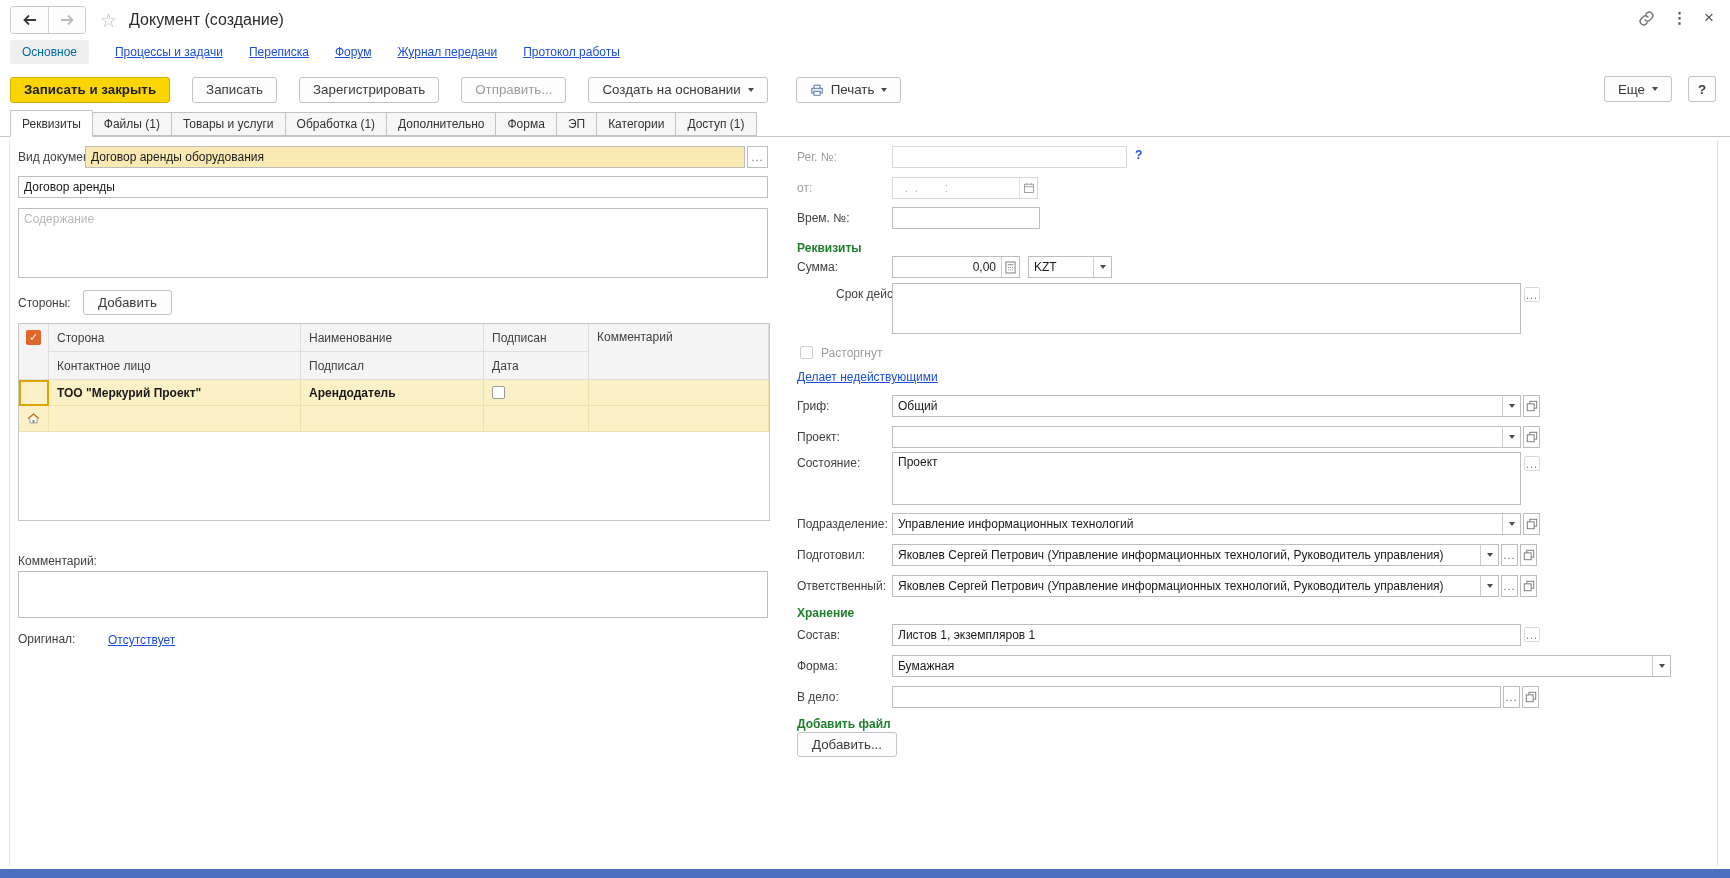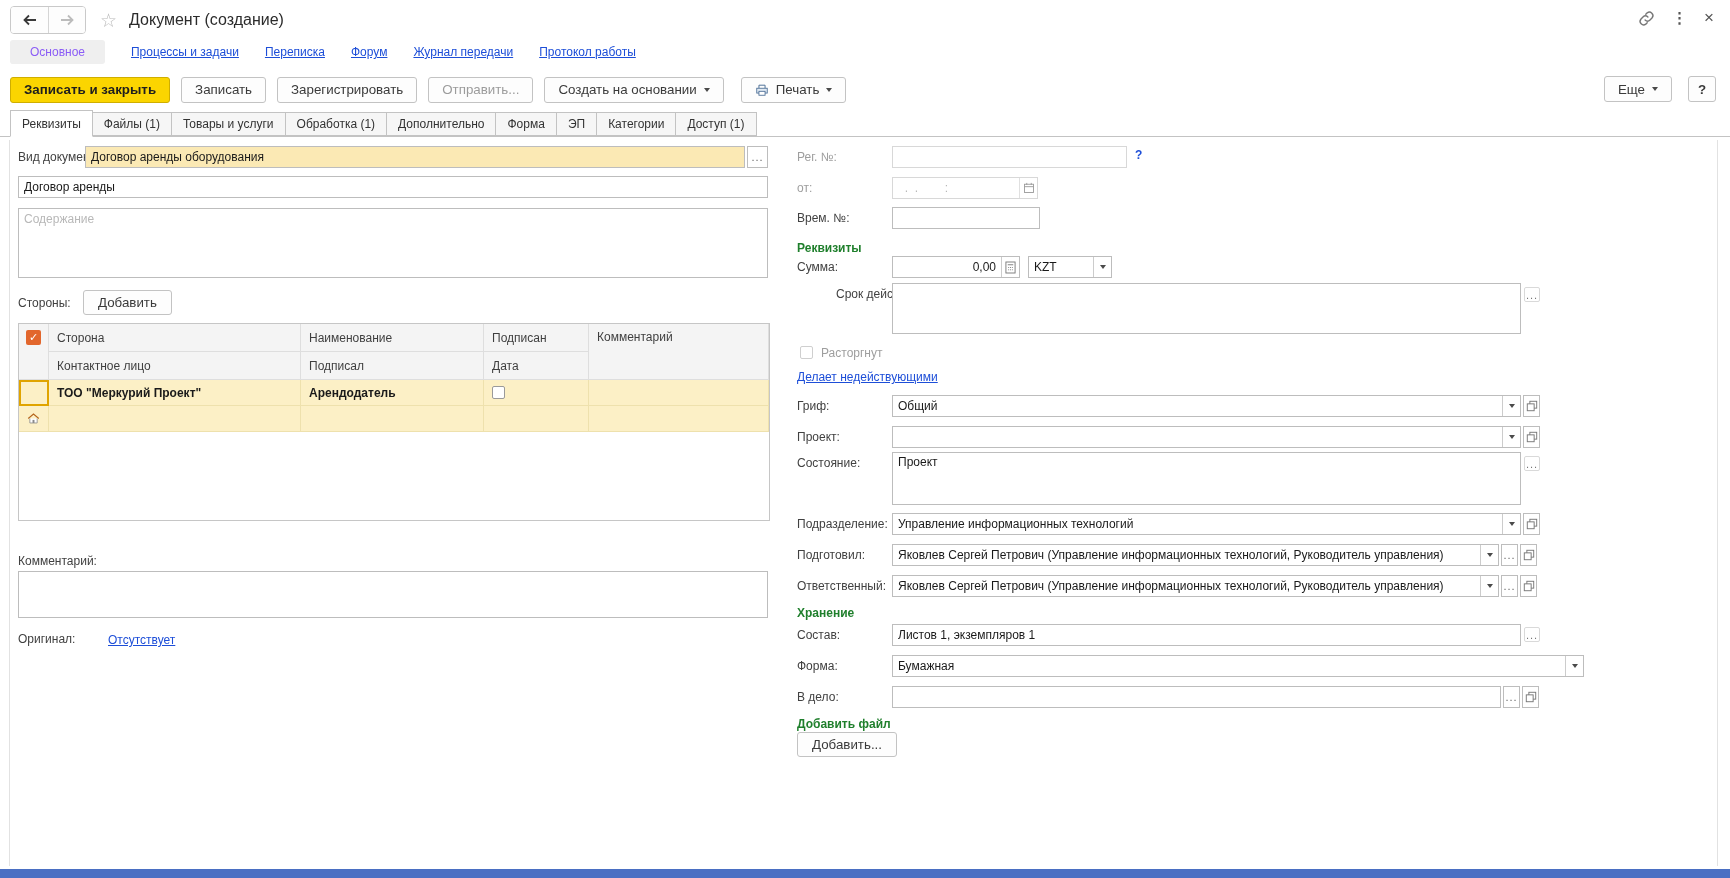--- a/index.html
+++ b/index.html
@@ -18,24 +18,24 @@
   .navbtn { width:37px; height:26px; display:flex; align-items:center; justify-content:center; background:#fdfdfd; cursor:pointer; }
   .navbtn + .navbtn { border-left:1px solid #d5d5d5; }
   .star { font-size:19px; color:#b9b9b9; margin-left:14px; cursor:pointer; }
   .wtitle { font-size:16px; color:#2b2b2b; margin-left:12px; white-space:nowrap; }
   .winicons { position:absolute; top:8px; right:16px; display:flex; gap:17px; align-items:center; }
   .winicon { color:#666; cursor:pointer; display:flex; align-items:center; }
   .dots-v { font-size:15px; font-weight:bold; color:#555; }
   .close-x { font-size:17px; color:#555; }
   
   .navrow { position:absolute; top:38px; left:10px; height:28px; display:flex; align-items:center; gap:26px; }
-  .navpill { background:#efefef; border-radius:3px; padding:5px 20px; color:#8b5cf6; cursor:pointer; }
+  .navpill { background:#efefef; border-radius:3px; padding:5px 12px; color:#0369a1; cursor:pointer; }
   a.navlink, .link { color:#1d4ed8; text-decoration:underline; cursor:pointer; white-space:nowrap; }
   
-  .cmdbar { position:absolute; top:76px; left:10px; height:27px; display:flex; gap:11px; align-items:center; }
+  .cmdbar { position:absolute; top:76px; left:10px; height:27px; display:flex; gap:22px; align-items:center; }
   .cbtn { height:26px; border:1px solid #c3c3c3; border-radius:3px; background:#fdfdfd; color:#3a3a3a;
           padding:0 13px; display:inline-flex; align-items:center; gap:7px; cursor:pointer; white-space:nowrap; }
   .cbtn.primary { background:#fbd500; border-color:#cfae00; font-weight:bold; color:#1e1e1e; }
   .cbtn.dim { color:#9c9c9c; }
   .caret { width:0; height:0; border-left:3.5px solid transparent; border-right:3.5px solid transparent; border-top:4px solid #4a4a4a; display:inline-block; }
   .cmd-right { position:absolute; top:76px; right:14px; display:flex; gap:16px; }
   .qbtn { width:28px; justify-content:center; font-weight:bold; padding:0; }
   
   .tabstrip { position:absolute; top:110px; left:0; right:0; height:27px; display:flex; align-items:flex-end; padding-left:10px; border-bottom:1px solid #c3c3c3; }
   .tab { height:24px; line-height:23px; padding:0 11px; background:#f6f6f6; border:1px solid #c3c3c3; margin-right:-1px; color:#333; cursor:pointer; white-space:nowrap; }
@@ -350,21 +350,21 @@
 
 <span class="greenh" style="left:797px; top:603px;">Хранение</span>
 
 <span class="lbl" style="left:797px; top:624px;">Состав:</span>
 <input class="fld" style="left: 892px; top: 624px; width: 629px;" value="Листов 1, экземпляров 1">
 <div class="dotsmini" style="left:1524px; top:627px;">
     <span>...</span>
   </div>
 
 <span class="lbl" style="left:797px; top:655px;">Форма:</span>
-<div class="fgroup" style="left:892px; top:655px; width:692px;">
+<div class="fgroup" style="left:892px; top:655px; width:779px;">
   <input value="Бумажная" style="">
   <span class="seg">
       <span class="caret"></span>
     </span>
 </div>
 
 <span class="lbl" style="left:797px; top:686px;">В дело:</span>
 <input class="fld" style="left: 892px; top: 686px; width: 609px;">
 <div class="sqbtn" style="left:1503px; top:686px;">
     <span class="dotstext">...</span>

